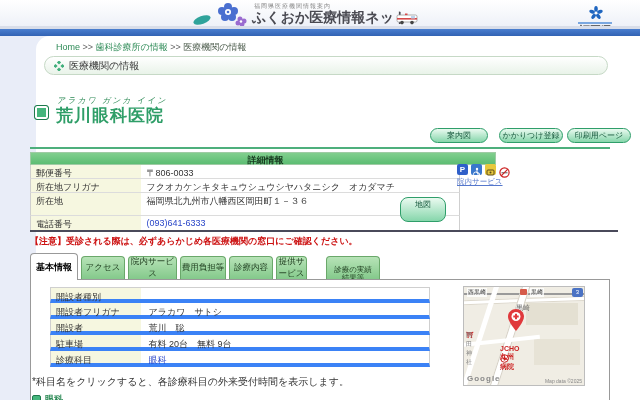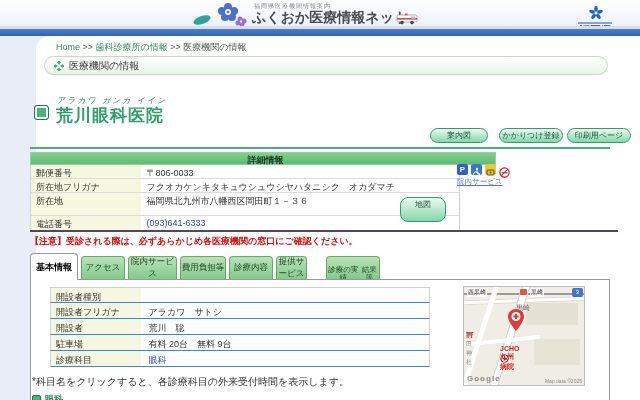--- a/index.html
+++ b/index.html
@@ -67,26 +67,26 @@
 
   .dark-line { left:30px; top:230px; width:588px; height:2px; background:#4a4a5a; }
   .notice { left:30px; top:235px; font-size:9px; font-weight:bold; color:#cc1111;text-align:center; }
 
   
   .tab { top:256px; height:23px; border:1px solid #6aa86a; border-bottom:none; border-radius:4px 4px 0 0;
     background:linear-gradient(#b7e3b7,#84c98b); color:#1c3a1c; font-size:8.5px; text-align:center; cursor:pointer;
     display:flex; align-items:center; justify-content:center; }
   .tab-active { top:253px; height:27px; background:#ffffff; border:1px solid #999; border-bottom:none;
     font-weight:bold; font-size:9px; color:#000; z-index:3; }
-  .tab2line { line-height:8px; font-size:7.5px; padding-top:12px; }
+  .tab2line { flex-direction:column; line-height:8px; font-size:7.5px; padding-top:12px; }
 
   
   .content-box { left:30px; top:279px; width:580px; height:140px; background:#fff; border:1px solid #999; z-index:1; }
 
-  .bi-row { left:50px; width:380px; display:flex; border-left:1px solid #cfcfcf; border-right:1px solid #cfcfcf; border-bottom:1px solid #3b82f6; z-index:2; }
+  .bi-row { left:50px; width:380px; display:flex; border-left:1px solid #cfcfcf; border-right:1px solid #cfcfcf; border-bottom:4px solid #3b82f6; z-index:2; }
   .bi-row.first { border-top:1px solid #cfcfcf; }
   .bi-label { width:90px; background:#f6f7e0; font-size:9px; color:#333; padding:3px 0 0 5px; }
   .bi-value { width:290px; background:#fff; font-size:9px; color:#333; padding:3px 0 0 8px; }
 
   .footnote { left:32px; top:375px; font-size:10px; color:#333; z-index:2; }
   .bottom-partial { left:32px; top:393px; z-index:2; display:flex; gap:4px; align-items:center; }
   .bp-ic { width:9px; height:9px; background:#45b57c; border:1px solid #1f7a4d; border-radius:2px; }
   .bottom-partial span { font-size:9px; font-weight:bold; color:#2e8b57; }
 
   

